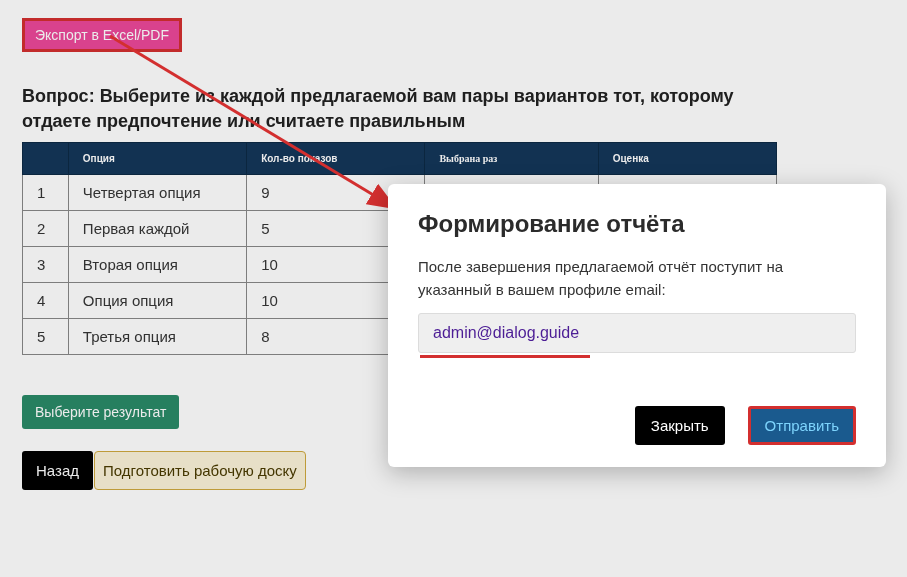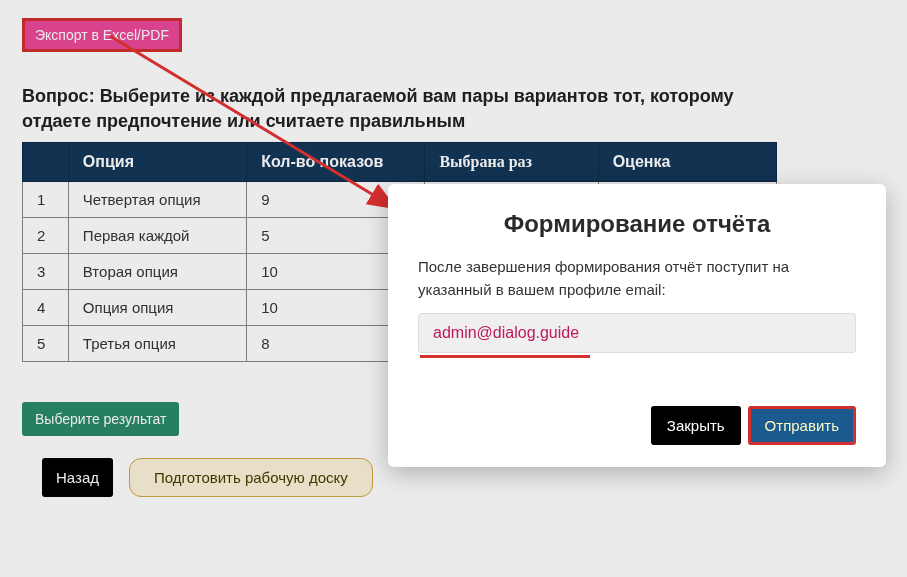--- a/index.html
+++ b/index.html
@@ -42,21 +42,21 @@
     table {
       border-collapse: collapse;
       width: 755px;
       margin-top: 8px;
     }
     th {
       background: #14375a;
       color: #fff;
       text-align: left;
       padding: 10px 14px;
-      font-size: 16px;
+      font-size: 10px;
       font-weight: bold;
       border: 1px solid #0d2a45;
     }
     th.idx { width: 45px; }
     th.opt { width: 175px; }
     th.shows { width: 175px; }
     th.chosen { width: 170px; font-family: Liberation Serif, serif; }
     th.score { width: 175px; }
     td {
       border: 1px solid #888;
@@ -70,100 +70,98 @@
       color: #fff;
       border: none;
       padding: 9px 13px;
       font-size: 14px;
       border-radius: 3px;
       cursor: pointer;
     }
     .bottom-row {
       margin-top: 22px;
       display: flex;
-      gap: 16px;
-      margin-left: 20px;
+      gap: 1px;
     }
     .back-btn {
       background: #000;
       color: #fff;
       border: none;
       padding: 10px 14px;
       font-size: 15px;
       border-radius: 3px;
       cursor: pointer;
     }
     .prep-btn {
       background: #fbf2d8;
       color: #4a3b00;
       border: 1px solid #cfa93e;
-      padding: 10px 24px;
-      font-size: 15px;
-      border-radius: 12px;
+      padding: 10px 8px;
+      font-size: 15px;
+      border-radius: 4px;
       cursor: pointer;
     }
     
     .modal {
       position: absolute;
       left: 388px;
       top: 184px;
       width: 498px;
       background: #fff;
       border-radius: 6px;
       box-shadow: 0 6px 24px rgba(0,0,0,0.25);
       z-index: 10;
       padding: 26px 30px 22px 30px;
     }
     .modal h2 {
       font-size: 24px;
       color: #2b2b2b;
       font-weight: 600;
       margin-bottom: 18px;
-      text-align: center;
     }
     .modal p {
       font-size: 15px;
       color: #333;
       line-height: 1.5;
       margin-bottom: 12px;
     }
     .email-input {
       width: 100%;
       background: #efefef;
       border: 1px solid #dcdcdc;
       border-radius: 3px;
       padding: 10px 14px;
       font-size: 16px;
-      color: #be185d;
+      color: #4c1d95;
     }
     .email-underline {
       height: 3px;
       background: #d32f2f;
       width: 170px;
       margin-top: 2px;
       margin-left: 2px;
     }
     .modal-actions {
       display: flex;
       justify-content: flex-end;
-      gap: 7px;
+      gap: 23px;
       margin-top: 48px;
     }
     .close-btn {
       background: #000;
       color: #fff;
       border: none;
       padding: 11px 16px;
       font-size: 15px;
       border-radius: 3px;
       cursor: pointer;
     }
     .submit-btn {
       background: #1a5a8e;
-      color: #fef9c3;
+      color: #7dd3fc;
       border: 3px solid #d32f2f;
       padding: 8px 14px;
       font-size: 15px;
       border-radius: 3px;
       cursor: pointer;
     }
     
     .arrow-svg {
       position: absolute;
       left: 105px;
@@ -245,20 +243,20 @@
     <button class="back-btn">Назад</button>
     <button class="prep-btn">Подготовить рабочую доску</button>
   </div>
 
 </div>
 
 <div class="overlay"></div>
 
 <div class="modal">
   <h2>Формирование отчёта</h2>
-  <p>После завершения формирования отчёт поступит на указанный в вашем профиле email:</p>
+  <p>После завершения предлагаемой отчёт поступит на указанный в вашем профиле email:</p>
   <input class="email-input" type="text" value="admin@dialog.guide" style="">
   <div class="email-underline"></div>
   <div class="modal-actions">
     <button class="close-btn">Закрыть</button>
     <button class="submit-btn">Отправить</button>
   </div>
 </div>
 
 </body></html>

